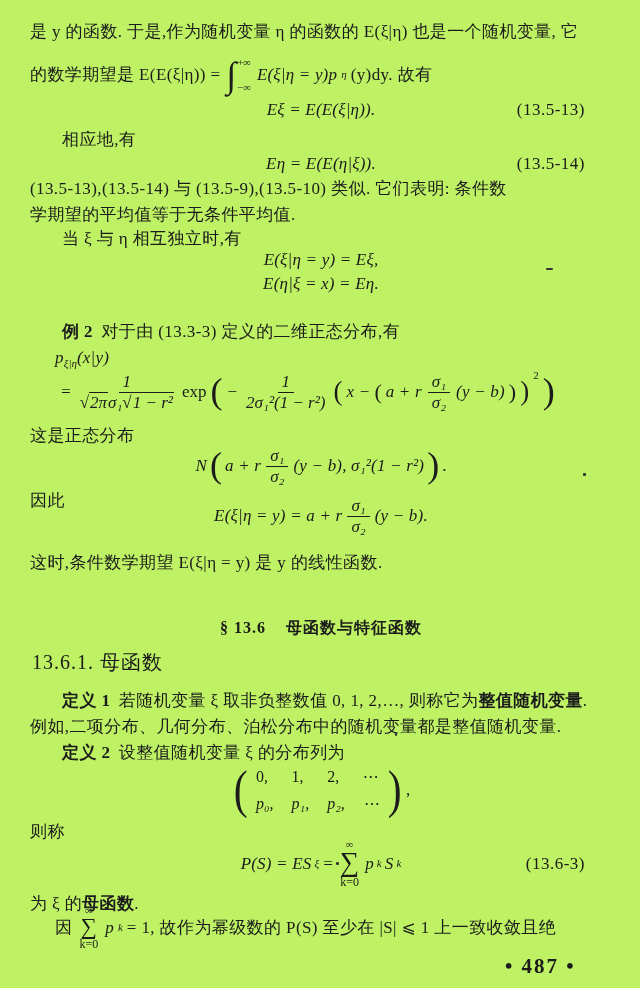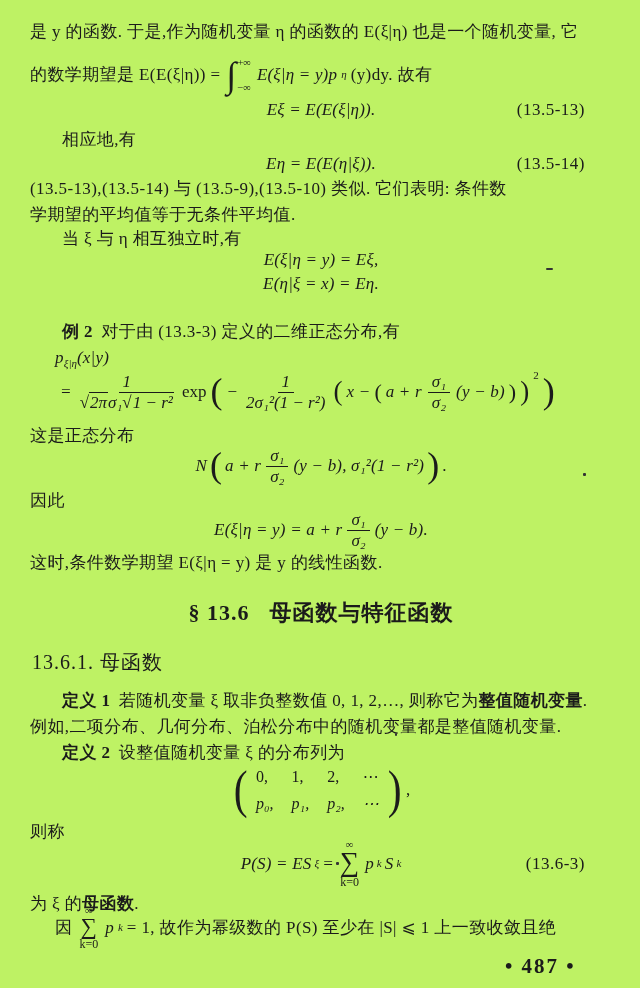--- a/index.html
+++ b/index.html
@@ -29,21 +29,21 @@
   .int-lims{display:inline-flex;flex-direction:column;justify-content:space-between;height:40px;font-size:10.5px;font-style:normal;margin-left:1px;}
   .sum{display:inline-flex;flex-direction:column;align-items:center;line-height:1;font-style:normal;margin:0 3px;}
   .sum-top{font-size:10.5px;}
   .sum-sym{font-size:27px;line-height:0.95;}
   .sum-bot{font-size:12px;}
   .sum.small .sum-sym{font-size:23px;}
   .bp{font-size:36px;font-style:normal;line-height:0.8;transform:translateY(-1px);}
   .mp{font-size:27px;font-style:normal;line-height:0.8;}
   .mp2{font-size:22px;font-style:normal;line-height:0.8;}
   .pow{font-size:11px;align-self:flex-start;margin-top:2px;}
-  .heading{display:flex;justify-content:center;gap:20px;font-weight:bold;font-size:22px;letter-spacing:1px;}
+  .heading{display:flex;justify-content:center;gap:20px;font-weight:bold;font-size:16px;letter-spacing:1px;margin-top:19px;}
   .subheading{font-size:20px;letter-spacing:1px;}
   .matp{font-size:52px;font-style:normal;font-weight:300;line-height:0.8;transform:scaleX(0.8);}
   .mgrid{display:grid;grid-template-columns:repeat(4,auto);column-gap:18px;row-gap:3px;padding:0 4px;font-size:16px;}
   .mgrid .r2{font-style:italic;}
   .pagenum{font-weight:bold;letter-spacing:2px;font-size:21px;}
   .speck{position:absolute;background:#333;border-radius:1px;}
 </style>
 </head>
 <body>
 
@@ -135,21 +135,21 @@
       <span class="num">σ₁</span>
       <span class="den">σ₂</span>
     </span>
     <span class="math">(y − b), σ₁²(1 − r²)</span>
     <span class="bp">)</span>
     <span class="rm">.</span>
   </div>
 
   <div class="blk cn" style="top:489px">因此</div>
 
-  <div class="blk eqrow" style="top:510px;height:40px">
+  <div class="blk eqrow" style="top:496px;height:40px">
     <span class="math">E(ξ|η = y) = a + r</span>
     <span class="frac">
       <span class="num">σ₁</span>
       <span class="den">σ₂</span>
     </span>
     <span class="math">(y − b).</span>
   </div>
 
   <div class="blk cn" style="top:551px">这时,条件数学期望 E(ξ|η = y) 是 y 的线性函数.</div>
 

